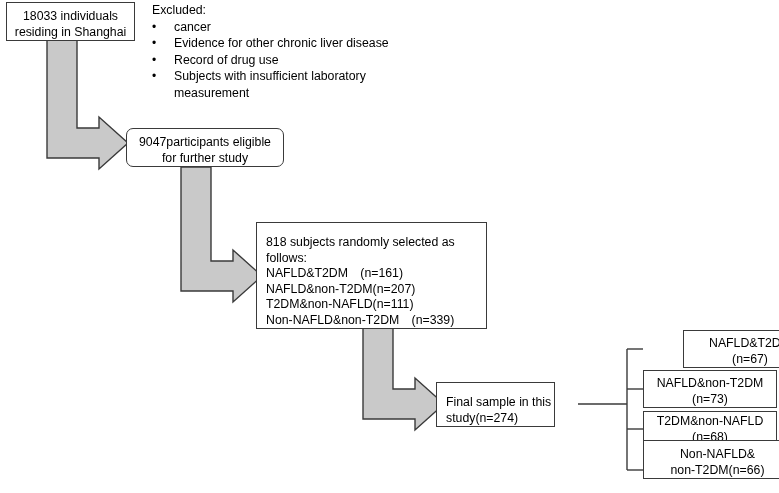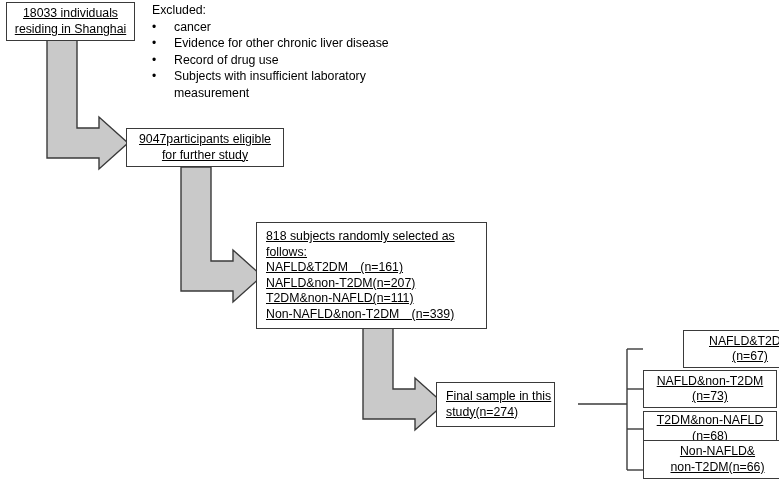--- a/index.html
+++ b/index.html
@@ -18,22 +18,21 @@
   .box {
     position: absolute;
     box-sizing: border-box;
     border: 1.4px solid #3a3a3a;
     background: #ffffff;
     color: #000000;
     font-size: 12.3px;
     line-height: 15.5px;
     display: flex;
     flex-direction: column;
-    justify-content: center;
-    text-decoration: underline;
+    justify-content: flex-end;
   }
   .box.center { text-align: center; align-items: center; }
   .box.left { text-align: left; align-items: flex-start; }
   .box .pad { padding: 0 6px; width: 100%; box-sizing: border-box; }
   .box .pad.left-pad { padding-left: 9px; }
   .freetext {
     position: absolute;
     color: #000000;
     font-size: 12.3px;
     line-height: 16.4px;
@@ -90,21 +89,21 @@
     </g>
   </svg>
 
   <div class="box center" style="left:6px; top:2px; width:129px; height:39px;">
     <div class="pad">
       <div class="nowrap">18033 individuals</div>
       <div class="nowrap">residing in Shanghai</div>
     </div>
   </div>
 
-  <div class="box center" style="left:126px; top:128px; width:158px; height:39px;">
+  <div class="box center" style="left:126px; top:128px; width:158px; height:39px;border-radius:7px;">
     <div class="pad">
       <div class="nowrap">9047participants eligible</div>
       <div class="nowrap">for further study</div>
     </div>
   </div>
 
   <div class="box left" style="left:256px; top:222px; width:231px; height:107px;">
     <div class="pad left-pad">
       <div class="nowrap">818 subjects randomly selected as</div>
       <div class="nowrap">follows:</div>

